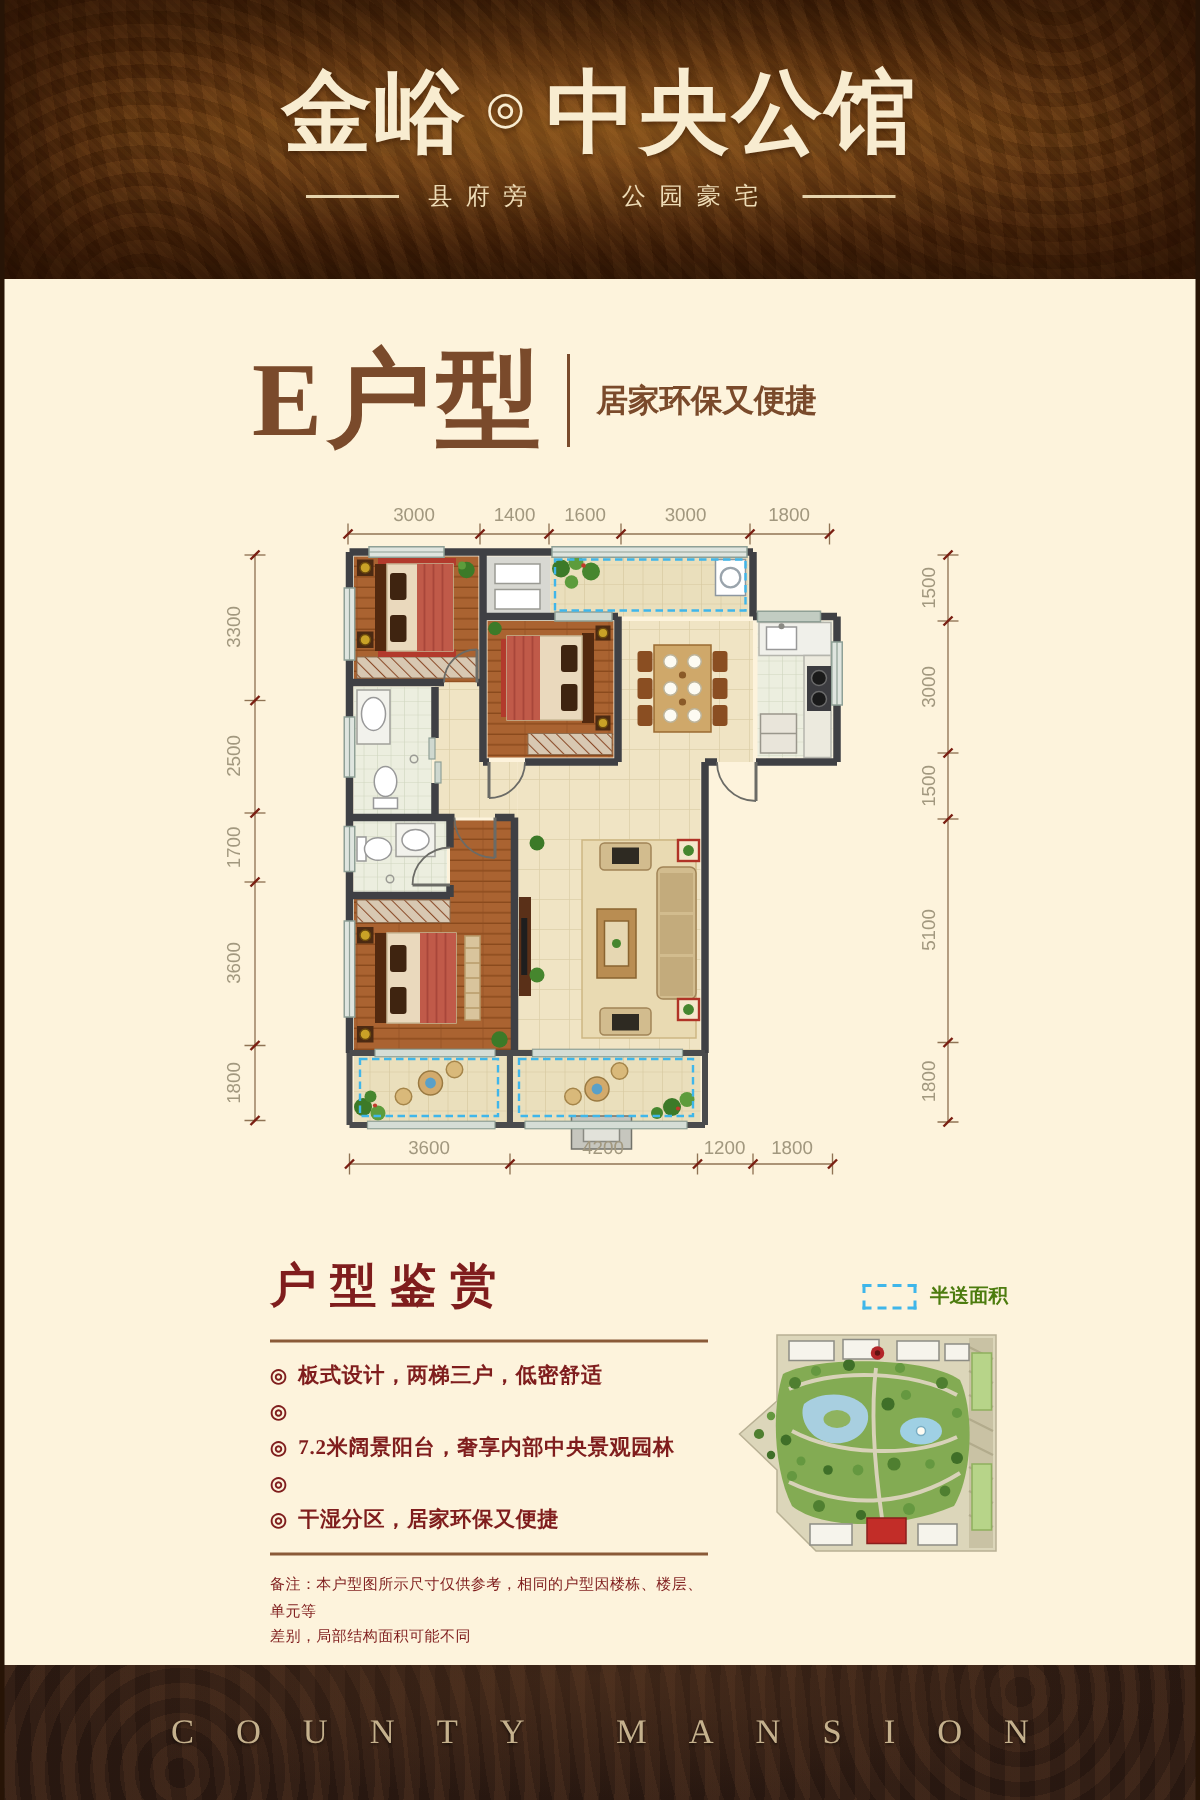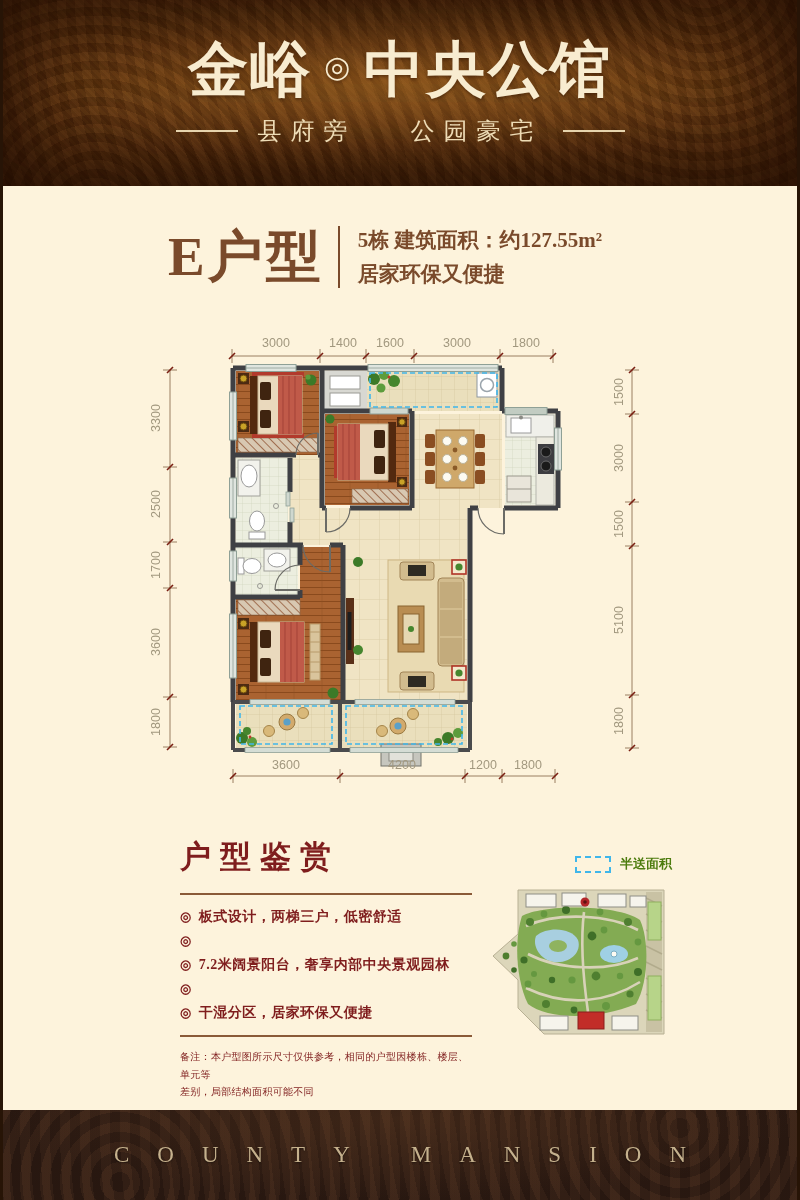--- a/index.html
+++ b/index.html
@@ -18,26 +18,26 @@
       #6b3a0f;
     box-shadow: inset 0 -34px 70px rgba(25,8,0,.55), inset 0 30px 60px rgba(25,8,0,.35),
                 inset 60px 0 120px rgba(25,8,0,.35), inset -60px 0 120px rgba(25,8,0,.35);
     display:flex;flex-direction:column;align-items:center;justify-content:center;gap:14px;}
   .logo-row{display:flex;align-items:center;color:#f8ecd0;
     font-family:"DejaVu Sans",sans-serif;font-weight:bold;font-size:60px;letter-spacing:2px;
     text-shadow:0 2px 3px rgba(40,15,0,.4);line-height:1;}
   .logo-mark{font-size:30px;margin:0 12px;transform:translateY(-2px);}
   .tagline-row{display:flex;align-items:center;gap:20px;margin-top:2px;}
   .tagline-line{width:62px;height:2px;background:#e6d4ad;}
-  .tagline-text{color:#eedcb6;font-size:24px;letter-spacing:9px;font-family:"Liberation Serif",serif;}
+  .tagline-text{color:#eedcb6;font-size:16px;letter-spacing:9px;font-family:"Liberation Serif",serif;}
   .tagline-gap{width:14px;}
 
   
   .unit-block{position:absolute;left:168px;top:220px;display:flex;align-items:center;color:#7a4a2b;}
-  .unit-title{font-size:55px;font-weight:bold;letter-spacing:3px;font-family:"Liberation Serif",serif;}
+  .unit-title{font-size:70px;font-weight:bold;letter-spacing:3px;font-family:"Liberation Serif",serif;}
   .unit-divider{width:2px;height:62px;background:#7a4a2b;margin:0 18px 0 14px;}
   .unit-info{display:flex;flex-direction:column;gap:6px;font-size:21px;font-weight:bold;}
 
   
   .plan-svg{position:absolute;left:150px;top:325px;}
   .dl{stroke:#8f7354;stroke-width:0.9;fill:none;}
   .dr{stroke:#7a1f12;stroke-width:1.6;}
   .dim{font:12.5px "Liberation Sans",sans-serif;fill:#a2987f;text-anchor:middle;}
   .wall{stroke:#3f4044;stroke-width:5;stroke-linecap:butt;fill:none;}
   .wallt{stroke:#4a4b4d;stroke-width:4;fill:none;}
@@ -92,21 +92,20 @@
       <span class="tagline-gap"></span>
       <span class="tagline-text">公园豪宅</span>
       <span class="tagline-line"></span>
     </div>
   </div>
 
   <div class="unit-block">
     <div class="unit-title">E户型</div>
     <div class="unit-divider"></div>
     <div class="unit-info">
-      <span>5栋  建筑面积：约127.55m²</span>
       <span>居家环保又便捷</span>
     </div>
   </div>
 
   <svg class="plan-svg" width="500" height="480" viewBox="150 325 500 480">
     <defs>
       <pattern id="wood" width="28" height="7" patternUnits="userSpaceOnUse">
         <rect width="28" height="7" fill="#aa6331"></rect>
         <line x1="0" y1="6.5" x2="28" y2="6.5" stroke="#8a4a1d" stroke-width="1"></line>
         <line x1="14" y1="0" x2="14" y2="7" stroke="#8a4a1d" stroke-width="0.6" opacity="0.6"></line>

